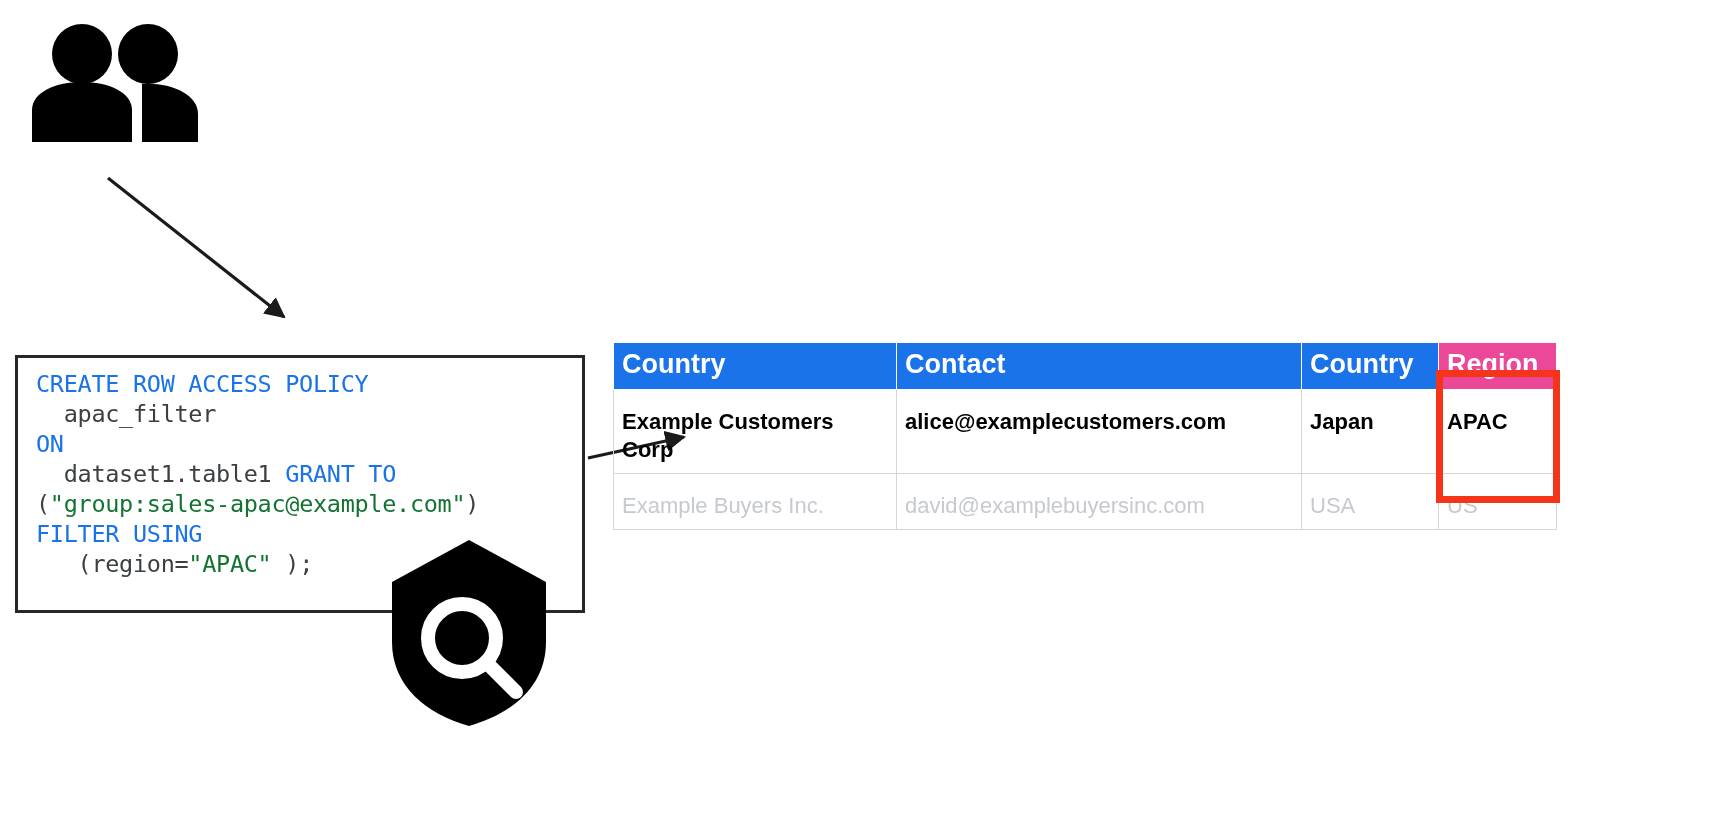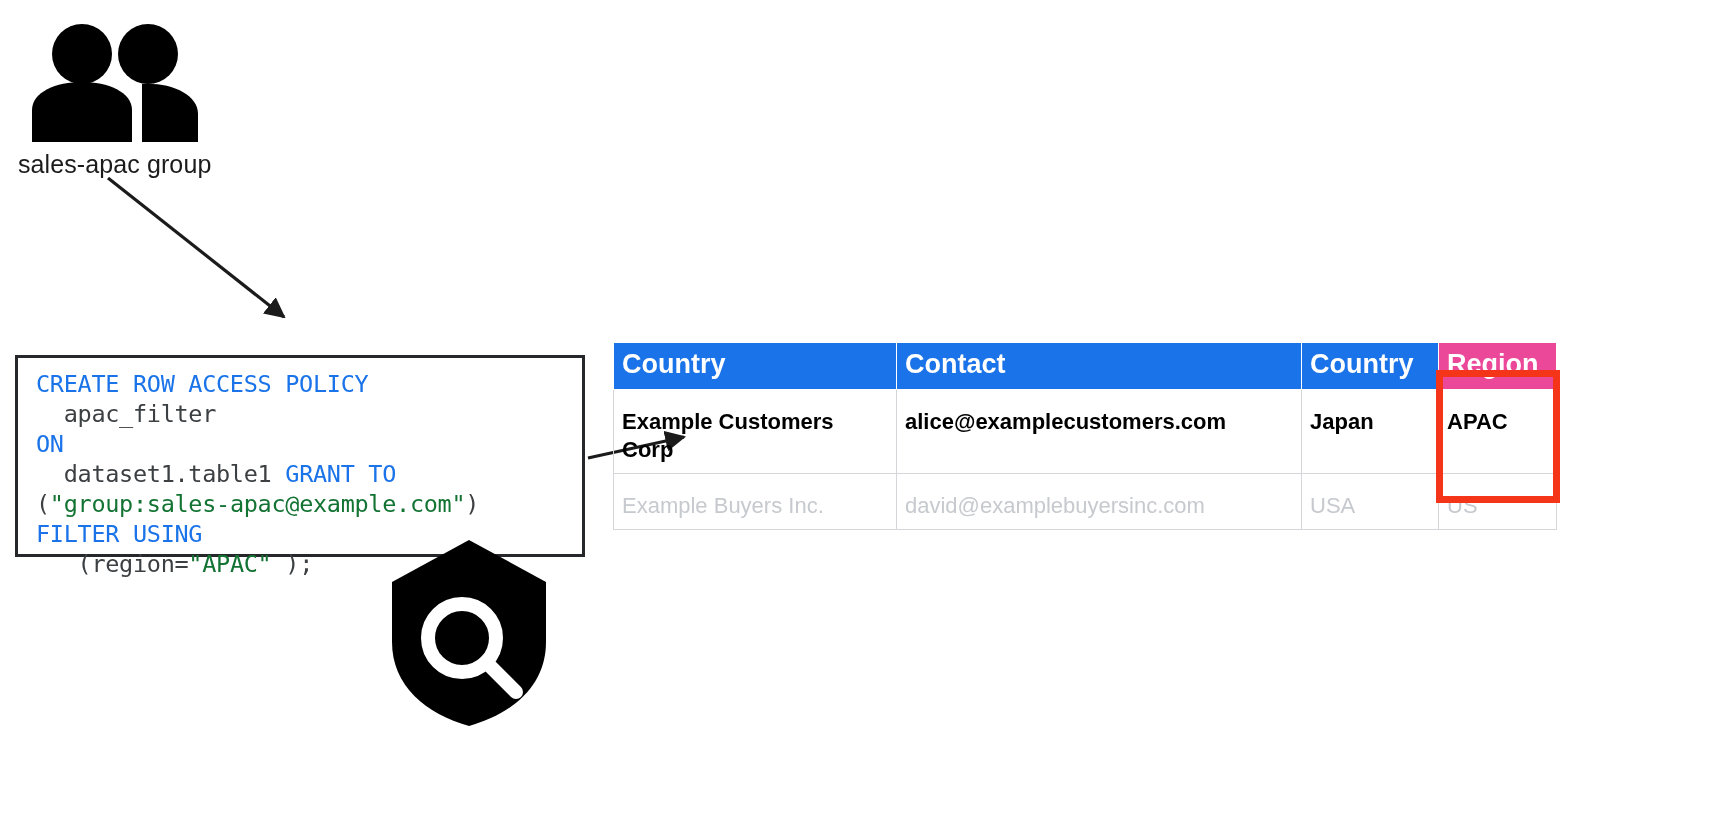--- a/index.html
+++ b/index.html
@@ -39,21 +39,21 @@
     width: 1726px; height: 814px;
     pointer-events: none;
   }
 
   
   #code-box {
     position: absolute;
     left: 15px;
     top: 355px;
     width: 570px;
-    height: 202px;
+    height: 258px;
     box-sizing: border-box;
     border: 3px solid #26272b;
     background: #ffffff;
     padding: 11px 0 0 18px;
   }
   #code-text {
     font-family: "DejaVu Sans Mono", "Liberation Mono", monospace;
     font-size: 23.5px;
     line-height: 30px;
     white-space: pre;
@@ -131,21 +131,20 @@
 </head>
 <body>
 
 <div id="group-block">
   <svg id="group-icon-svg" width="170" height="120" viewBox="0 0 170 120">
     <circle cx="52" cy="32" r="30" fill="#000000"></circle>
     <circle cx="118" cy="32" r="30" fill="#000000"></circle>
     <path d="M2 120 L2 88 C2 70 26 60 52 60 C78 60 102 70 102 88 L102 120 Z" fill="#000000"></path>
     <path d="M112 120 L112 62 C140 60 168 72 168 92 L168 120 Z" fill="#000000"></path>
   </svg>
-  <div id="group-label">sales-apac group</div>
 </div>
 
 <svg id="arrows-layer">
   <defs>
     <marker id="ah" viewBox="0 0 10 10" refX="9" refY="5" markerWidth="6.5" markerHeight="6.5" orient="auto-start-reverse">
       <path d="M 0 0 L 10 5 L 0 10 z" fill="#1b1b1b"></path>
     </marker>
   </defs>
   <line x1="108" y1="178" x2="284" y2="317" stroke="#1b1b1b" stroke-width="3.2" marker-end="url(#ah)"></line>
   <line x1="588" y1="458" x2="684" y2="437" stroke="#1b1b1b" stroke-width="3.2" marker-end="url(#ah)"></line>

